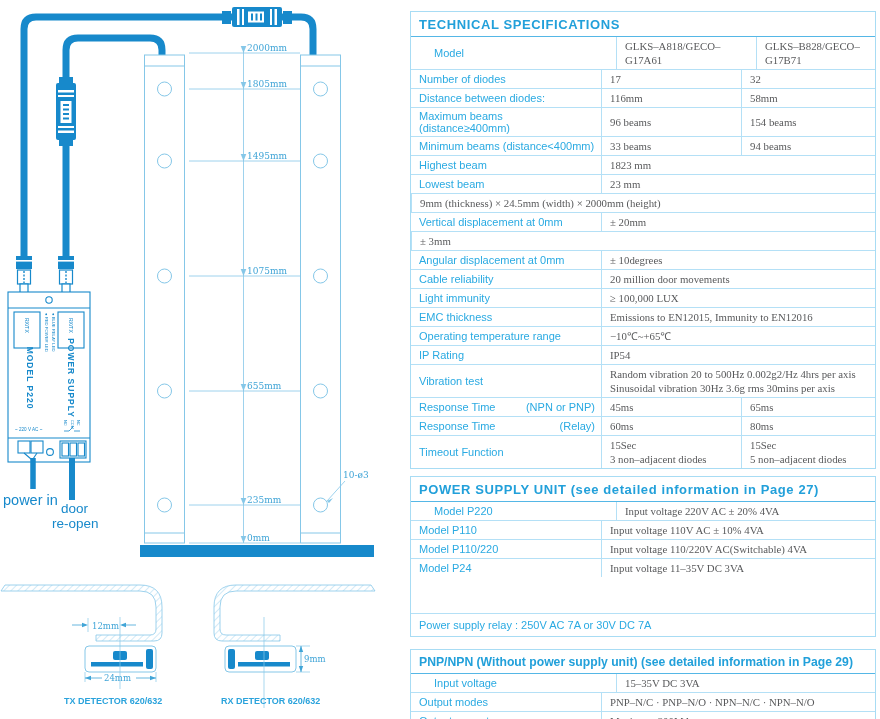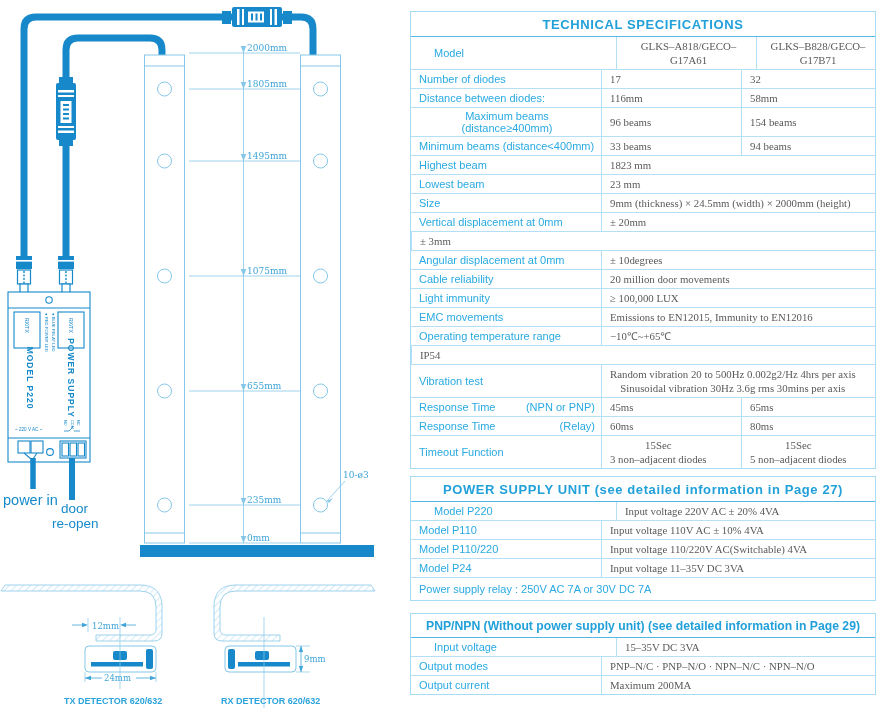--- a/index.html
+++ b/index.html
@@ -2,40 +2,40 @@
 <html><head>
 <meta charset="utf-8">
 <style>
   html,body{margin:0;padding:0;}
   body{
     width:880px;height:719px;position:relative;overflow:hidden;
     background:#ffffff;font-family:"Liberation Sans",sans-serif;
   }
   
   .panel{position:absolute;left:410px;top:11px;width:466px;}
-  .spec-box{border:1px solid #a8dcf4;background:#fff;box-sizing:border-box;text-align:center;}
+  .spec-box{border:1px solid #a8dcf4;background:#fff;box-sizing:border-box;}
   .box-title{
     color:#22a0da;font-weight:bold;font-size:13px;letter-spacing:.6px;
     padding:5px 8px 4px 8px;border-bottom:1px solid #55b7e6;
   }
   .box-title.tight{font-size:12.2px;letter-spacing:0;}
   .t-rows > .t-row:first-child{border-top:none;margin-left:15px;}
   .t-row{display:flex;align-items:stretch;border-top:1px solid #b4e0f6;min-height:17.5px;}
   .cell-label{
     width:190px;flex:none;box-sizing:border-box;display:flex;align-items:center;
     justify-content:space-between;color:#2aaae2;font-size:11px;padding:2px 6px 2px 8px;
   }
   .cell-label .sub{white-space:nowrap;margin-left:26px;}
   .cell-value{
     flex:1;box-sizing:border-box;border-left:1px solid #b4e0f6;color:#58595b;
     font-size:10.8px;padding:2px 4px 2px 8px;display:flex;align-items:center;
     white-space:pre-line;line-height:14px;font-family:Liberation Serif, serif;
   }
   .cell-value.v1{width:140px;flex:none;}
-  .t-row.footer-row{color:#2aaae2;font-size:11px;align-items:center;padding:2px 8px;}
+  .t-row.footer-row{color:#2aaae2;font-size:11px;align-items:center;padding:2px 8px;margin-top:36px;}
   .gap1{height:7px;}
   .gap2{height:12px;}
   
   .diagram{position:absolute;left:0;top:0;width:408px;height:719px;}
   svg text{font-family:"DejaVu Serif",serif;}
   .sans{font-family:"Liberation Sans",sans-serif;}
 </style>
 </head>
 <body>
 
@@ -276,23 +276,20 @@
           </div>
           <div class="cell-value">1823 mm</div>
         </div>
         <div class="t-row">
           <div class="cell-label">
             <span>Lowest beam</span>
           </div>
           <div class="cell-value">23 mm</div>
         </div>
         <div class="t-row">
-          <div class="cell-label">
-            <span>Size</span>
-          </div>
           <div class="cell-value">9mm (thickness) × 24.5mm (width) × 2000mm (height)</div>
         </div>
         <div class="t-row">
           <div class="cell-label">
             <span>Vertical displacement at 0mm</span>
           </div>
           <div class="cell-value">± 20mm</div>
         </div>
         <div class="t-row">
           <div class="cell-value">± 3mm</div>
@@ -310,31 +307,34 @@
           <div class="cell-value">20 million door movements</div>
         </div>
         <div class="t-row">
           <div class="cell-label">
             <span>Light immunity</span>
           </div>
           <div class="cell-value">≥ 100,000 LUX</div>
         </div>
         <div class="t-row">
           <div class="cell-label">
-            <span>EMC movements</span>
+            <span>EMC thickness</span>
           </div>
           <div class="cell-value">Emissions to EN12015, Immunity to EN12016</div>
         </div>
         <div class="t-row">
           <div class="cell-label">
             <span>Operating temperature range</span>
           </div>
           <div class="cell-value">−10℃~+65℃</div>
         </div>
         <div class="t-row">
+          <div class="cell-label">
+            <span>IP Rating</span>
+          </div>
           <div class="cell-value">IP54</div>
         </div>
         <div class="t-row">
           <div class="cell-label">
             <span>Vibration test</span>
           </div>
           <div class="cell-value">Random vibration 20 to 500Hz 0.002g2/Hz 4hrs per axis
 Sinusoidal vibration 30Hz 3.6g rms 30mins per axis</div>
         </div>
         <div class="t-row">

